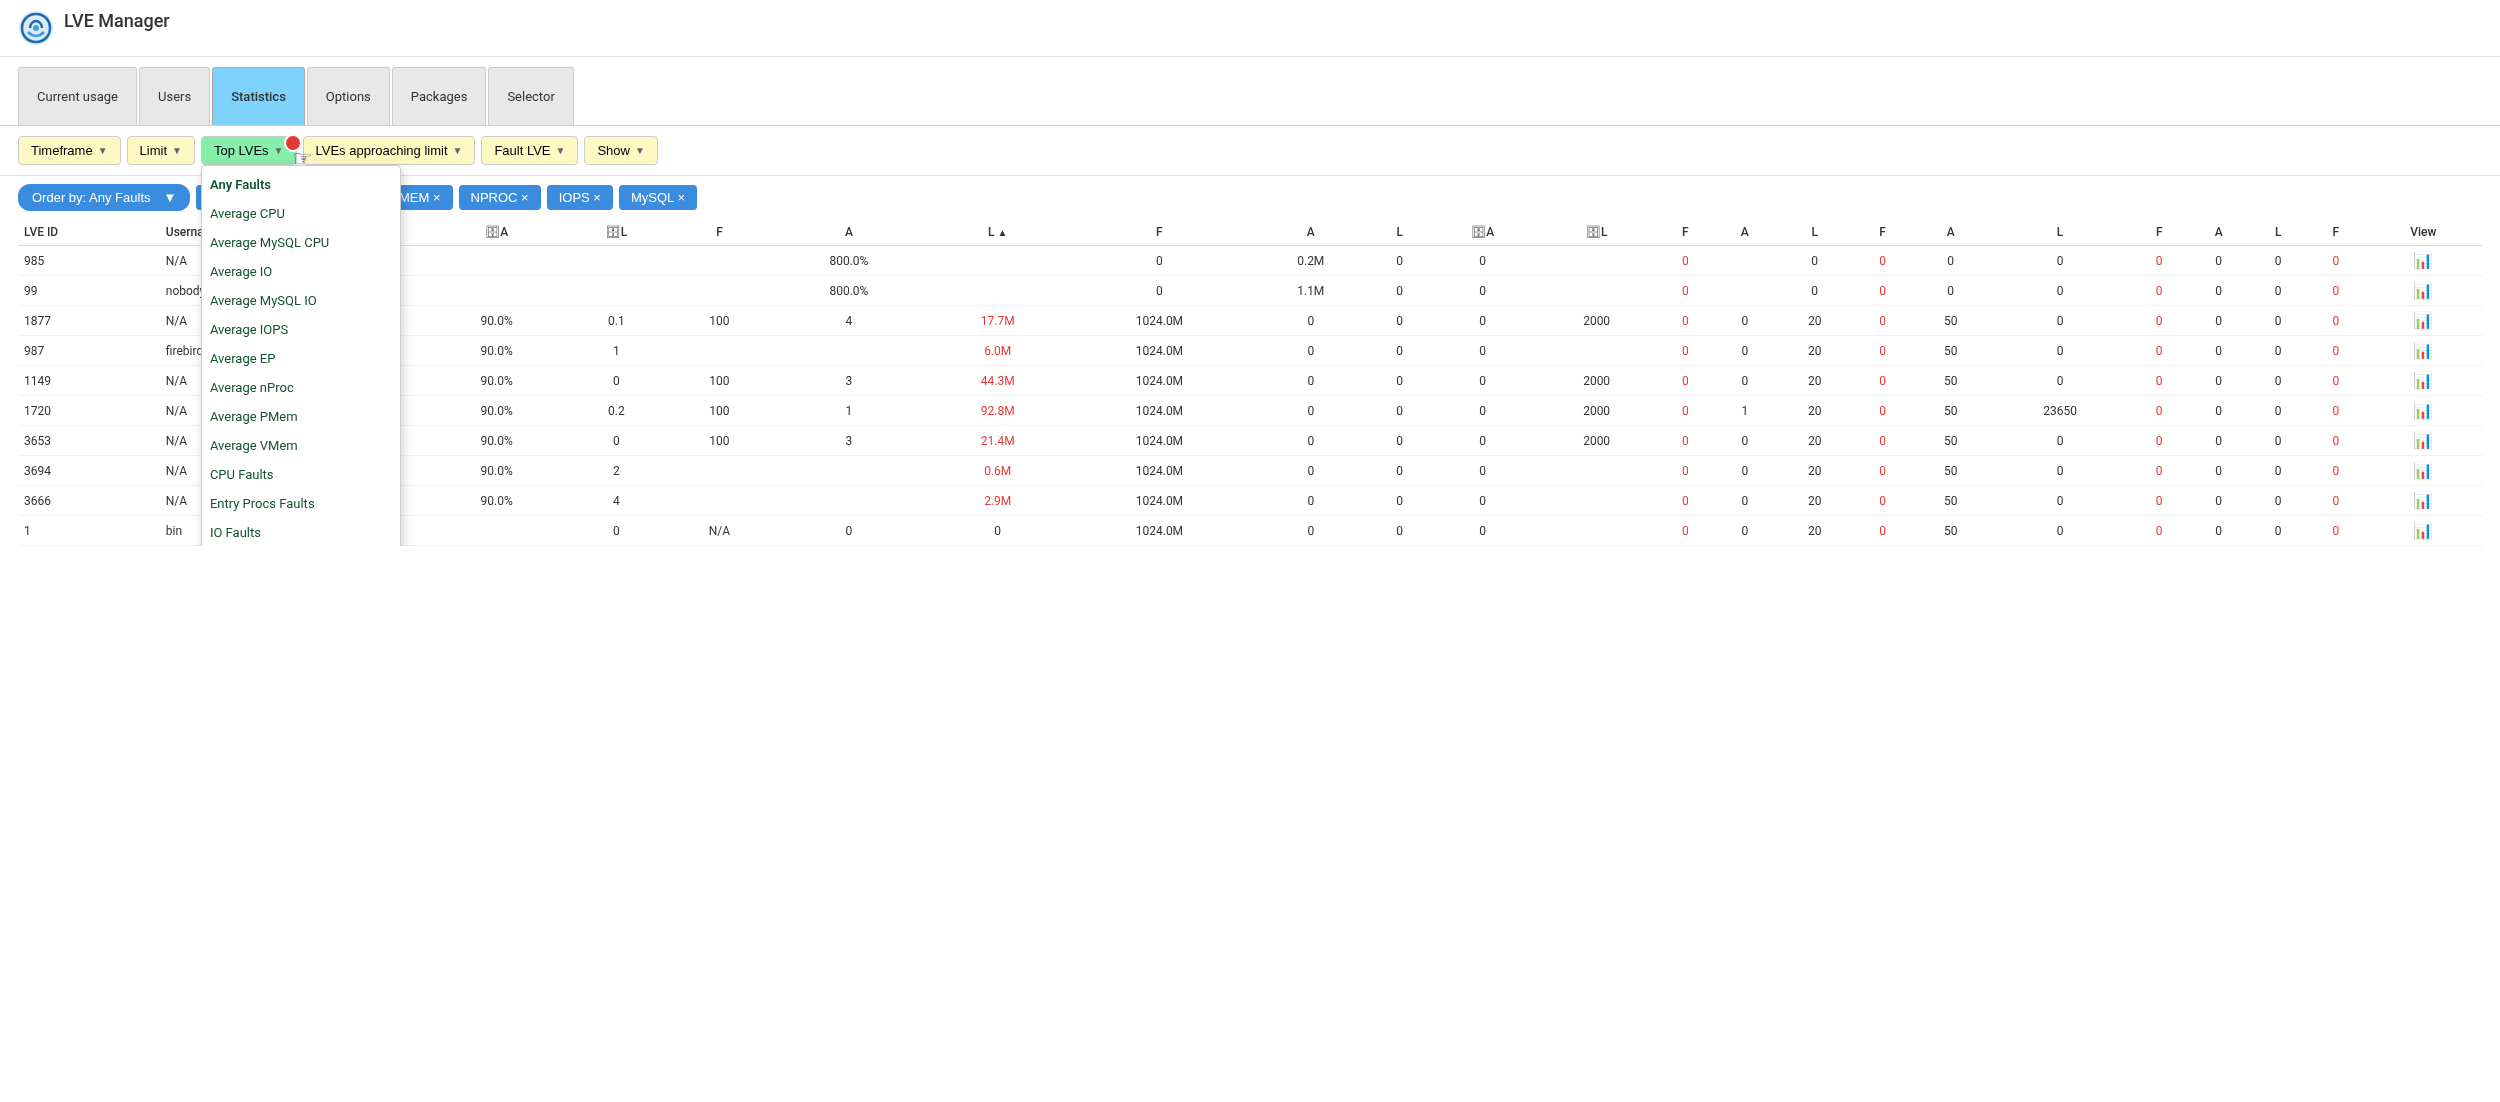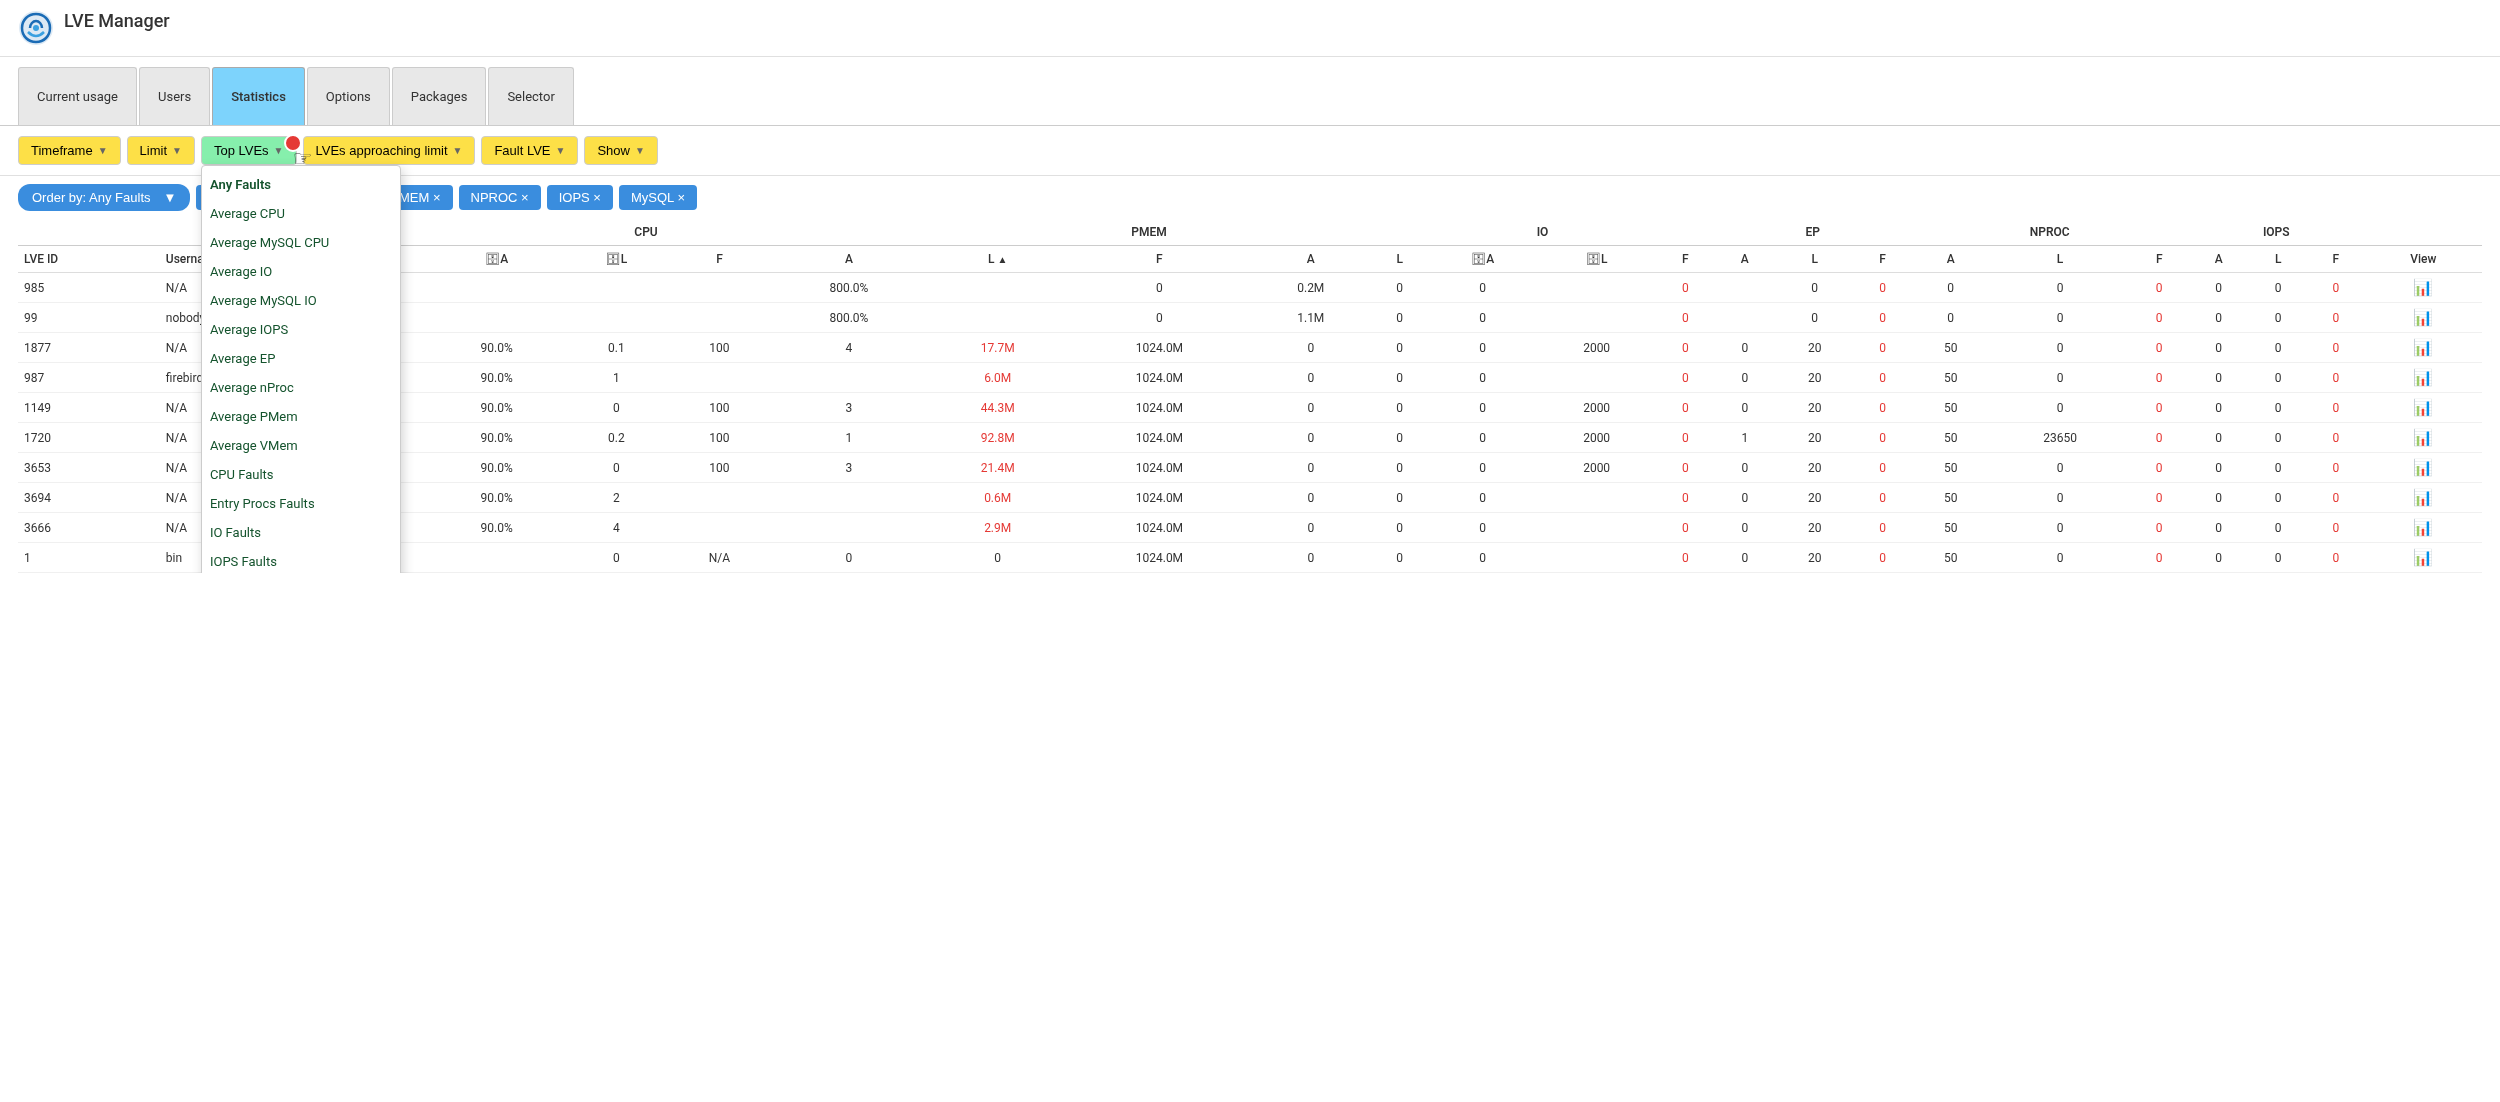--- a/index.html
+++ b/index.html
@@ -48,21 +48,21 @@
     .toolbar {
       display: flex;
       align-items: center;
       padding: 10px 18px;
       gap: 6px;
       border-bottom: 1px solid #e0e0e0;
       flex-wrap: wrap;
     }
     .toolbar-btn {
       padding: 6px 12px;
-      background: #fde047;
+      background: #fef9c3;
       border: 1px solid #ccc;
       border-radius: 4px;
       cursor: pointer;
       font-size: 13px;
       display: flex;
       align-items: center;
       gap: 5px;
       position: relative;
     }
     .toolbar-btn .arrow {
@@ -283,30 +283,20 @@
     <span>IOPS ×</span>
   </button>
   <button class="filter-tag">
     <span>MySQL ×</span>
   </button>
 </div>
 
 <div class="table-container">
   <table>
     <thead>
-      <tr class="group-header">
-        <th colspan="2"></th>
-        <th colspan="5" style="text-align:center; border-bottom:1px solid #ccc;">CPU</th>
-        <th colspan="3" style="text-align:center; border-bottom:1px solid #ccc;">PMEM</th>
-        <th colspan="4" style="text-align:center; border-bottom:1px solid #ccc;">IO</th>
-        <th colspan="3" style="text-align:center; border-bottom:1px solid #ccc;">EP</th>
-        <th colspan="3" style="text-align:center; border-bottom:1px solid #ccc;">NPROC</th>
-        <th colspan="3" style="text-align:center; border-bottom:1px solid #ccc;">IOPS</th>
-        <th></th>
-      </tr>
       <tr>
         <th class="left">LVE ID</th>
         <th class="left">Username</th>
         <th>L</th>
         <th>🗄A</th>
         <th>🗄L</th>
         <th>F</th>
         <th>A</th>
         <th>L <span class="sort-arrow">▲</span></th>
         <th>F</th>

